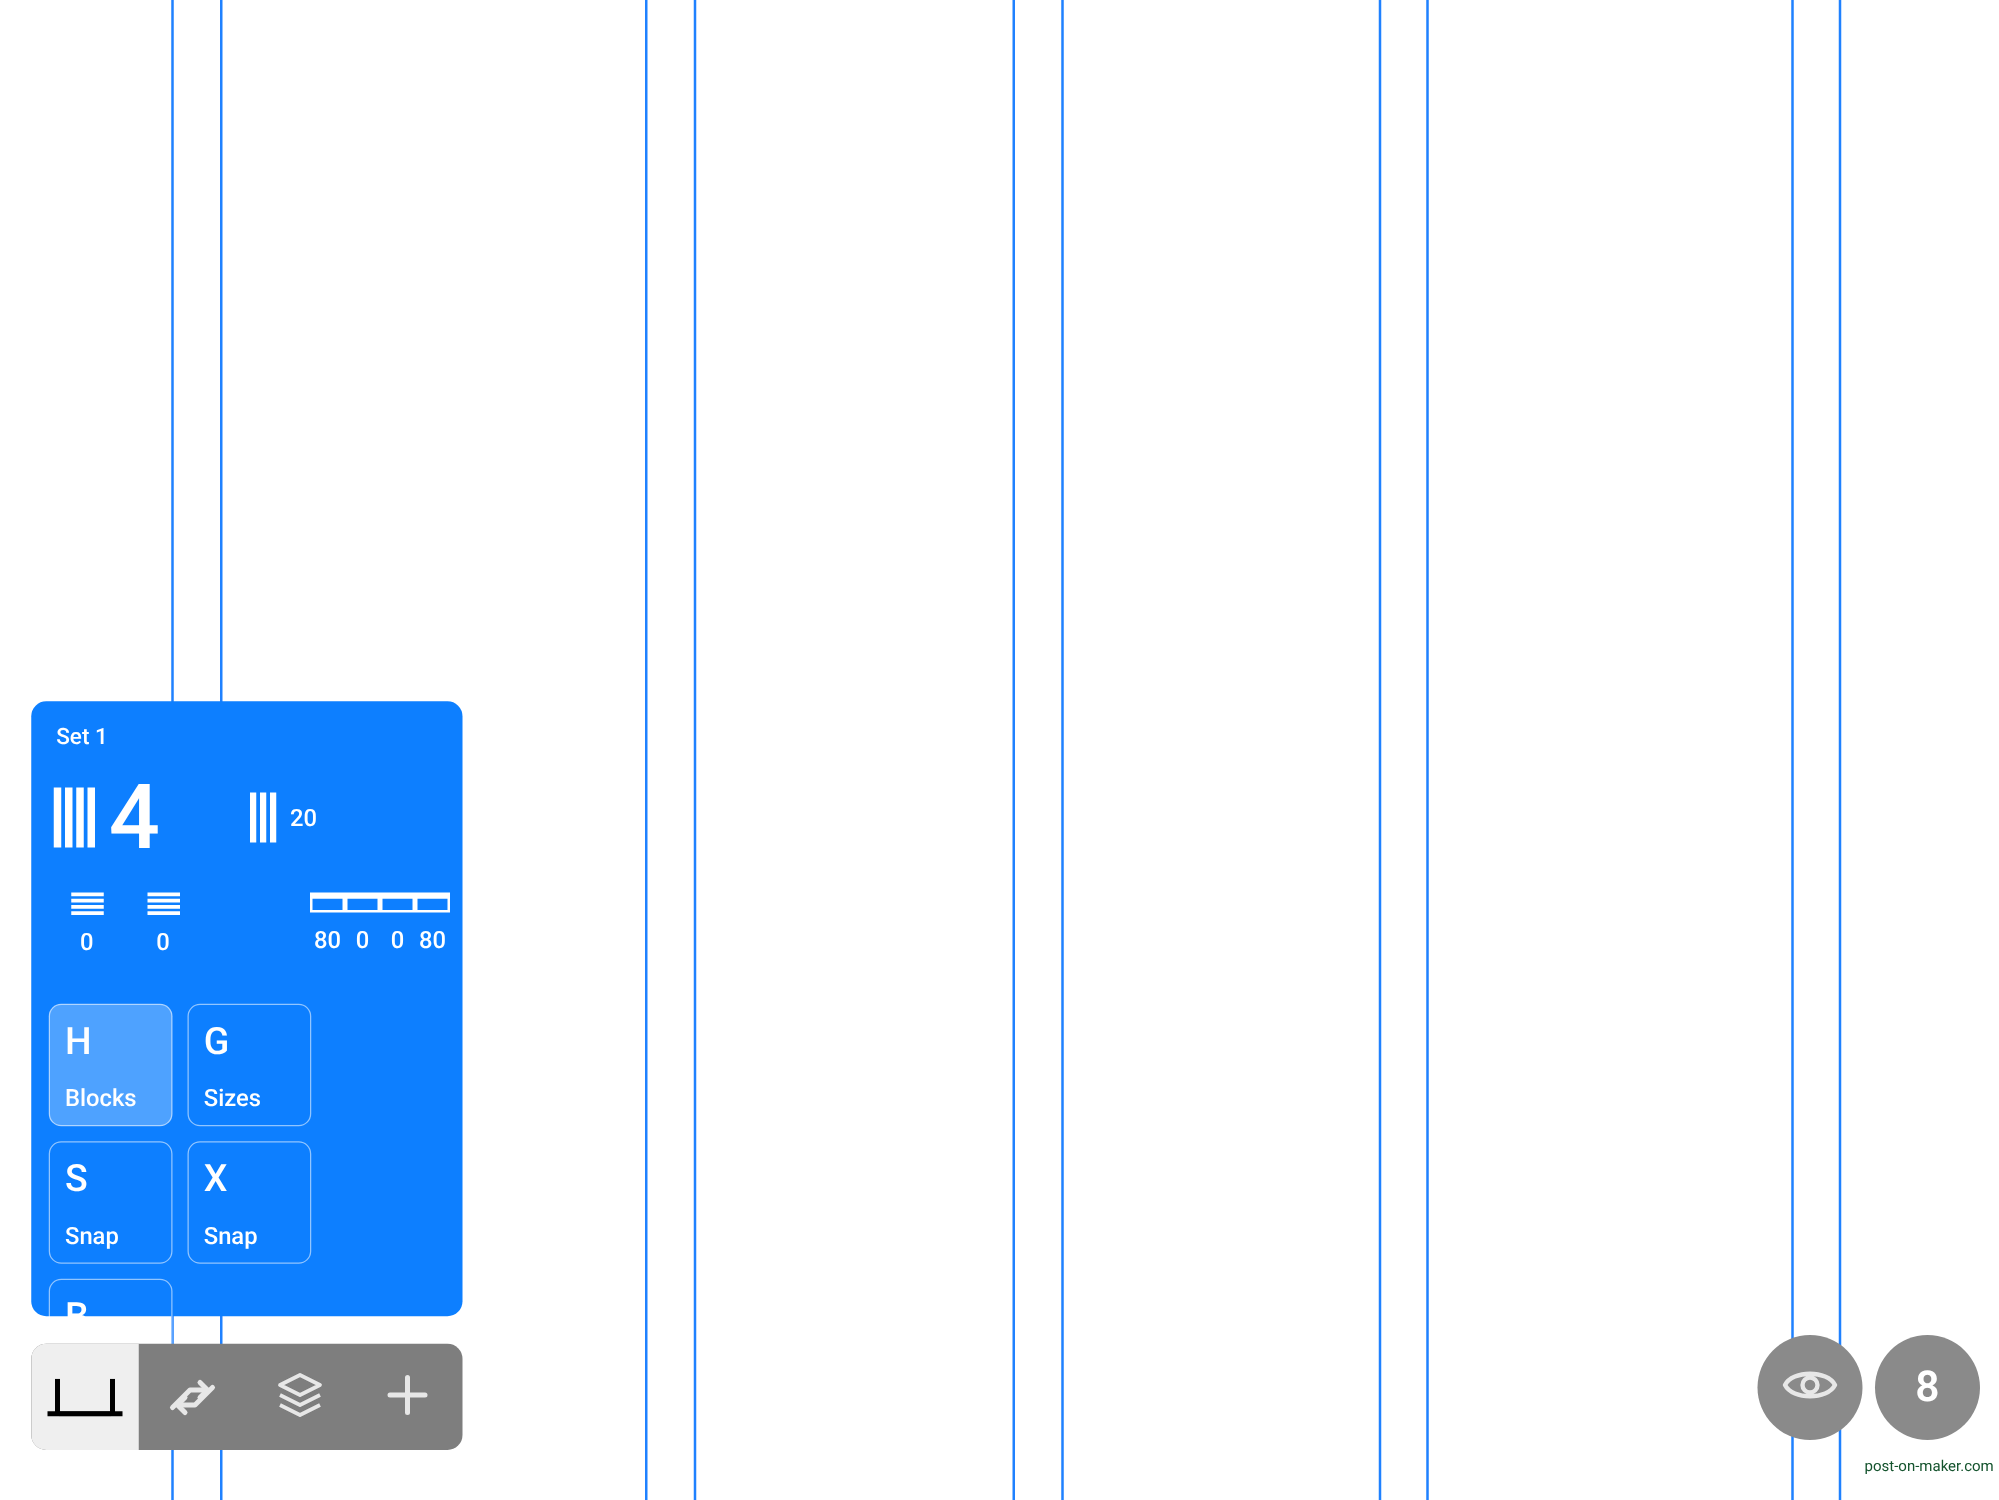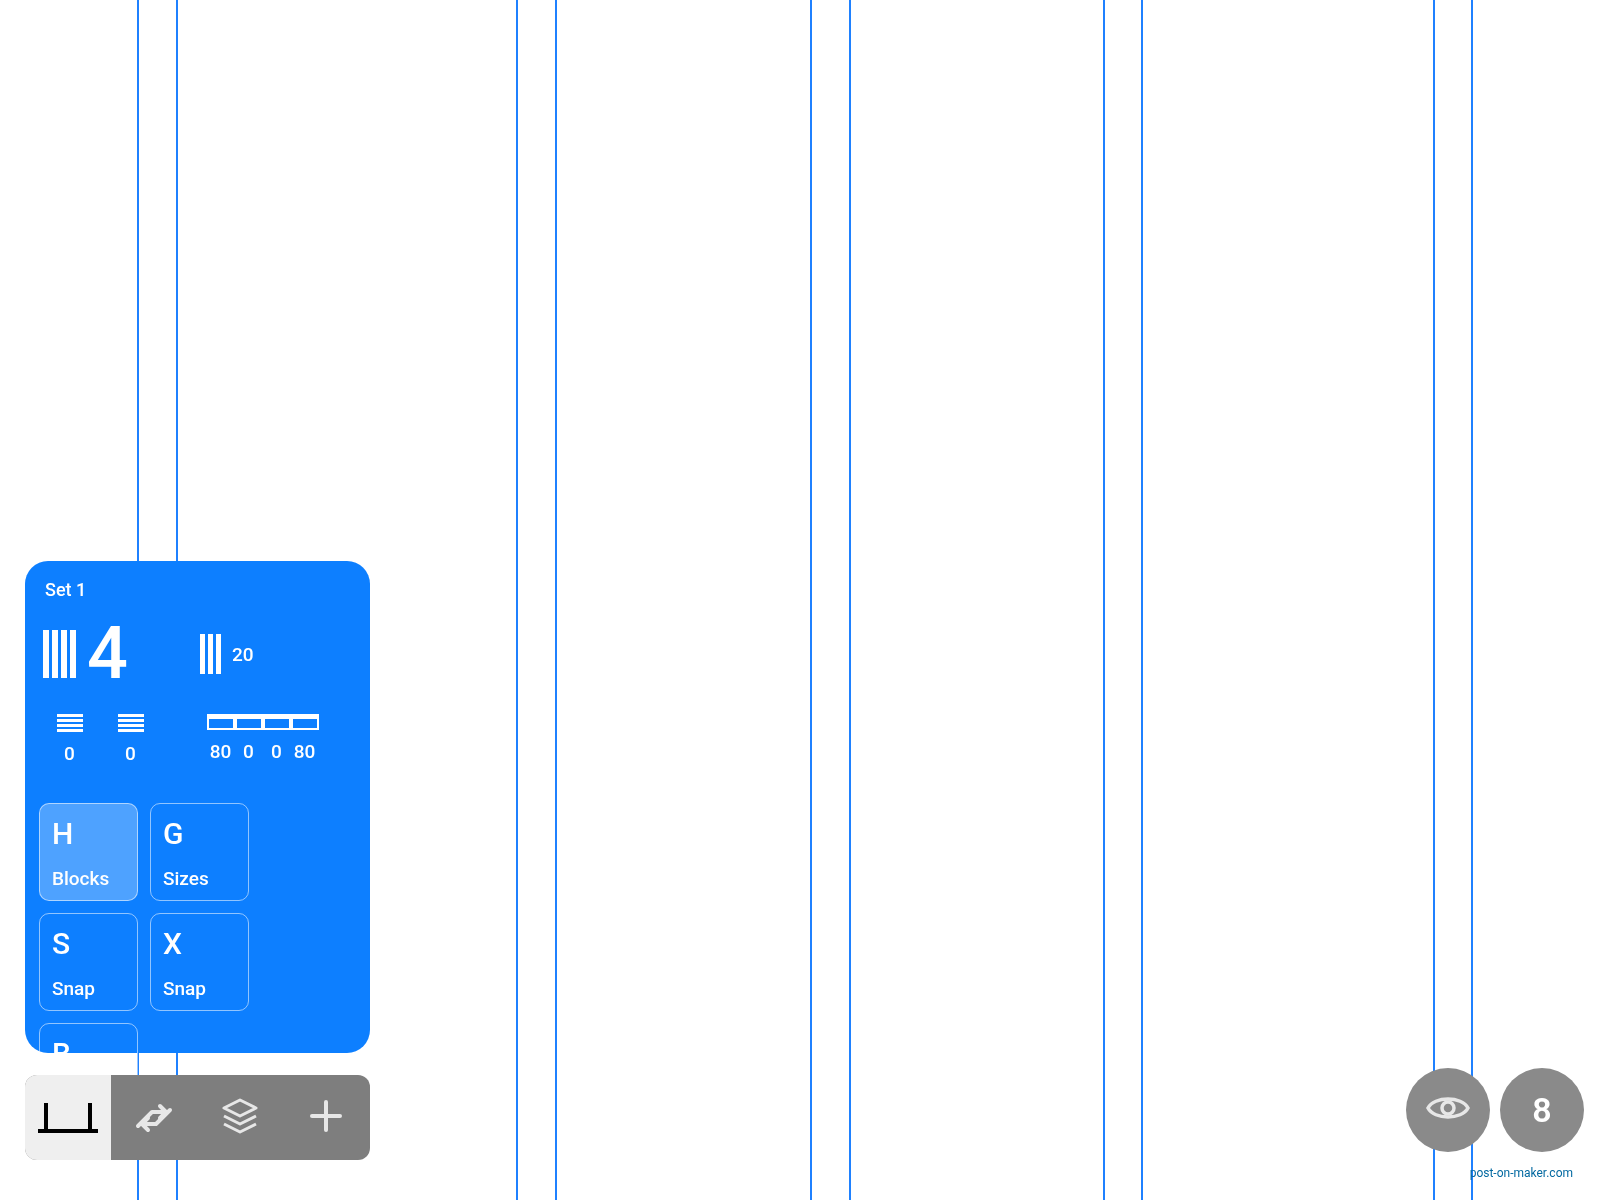--- a/index.html
+++ b/index.html
@@ -1,35 +1,35 @@
 <!DOCTYPE html>
 <html><head>
 <meta charset="utf-8">
 <style>
   *{box-sizing:border-box;margin:0;padding:0}
   html,body{width:1599px;height:1200px;font-family:-apple-system,BlinkMacSystemFont,"Segoe UI",Roboto,sans-serif;background:#fff;overflow:hidden;position:relative}
   .canvas{position:absolute;inset:0;background:#fff}
   .vguide{position:absolute;top:0;bottom:0;width:2px;background:#1f81ff}
-  .panel{position:absolute;left:25px;top:561px;width:345px;height:492px;background:#0d7fff;border-radius:23px;color:#fff;padding:18px 0 8px}
+  .panel{position:absolute;left:25px;top:561px;width:345px;height:492px;background:#0d7fff;border-radius:12px;color:#fff;padding:18px 0 8px}
   .panel-title{font-size:18px;font-weight:500;padding:0 12px 18px 20px}
   .readings{display:flex;padding:0 10px 0 18px;gap:72px}
   .reading{display:flex;align-items:center;gap:8px}
   .bars-big span{display:inline-block;width:6px;background:#fff;margin-right:3px}
   .bars-big span:nth-child(1){height:48px}.bars-big span:nth-child(2){height:48px}
   .bars-big span:nth-child(3){height:48px}.bars-big span:nth-child(4){height:48px}
   .bars-big{display:flex;align-items:flex-end}
   .big-num{font-size:72px;font-weight:500;line-height:1}
   .bars-sm span{display:inline-block;width:5px;background:#fff;margin-right:3px}
   .bars-sm span:nth-child(1){height:40px}.bars-sm span:nth-child(2){height:40px}.bars-sm span:nth-child(3){height:40px}
   .bars-sm{display:flex;align-items:flex-end}
   .sm-num{font-size:19px;font-weight:500}
   .metrics{display:flex;padding:24px 10px 0}
   .mgroup{display:flex}
   .mgroup.a{width:130px;justify-content:space-around;padding:0 4px}
-  .mgroup.b{flex:1;justify-content:center}
+  .mgroup.b{flex:1;justify-content:flex-end}
   .metric{display:flex;flex-direction:column;align-items:center;gap:10px}
   .metric-num{font-size:19px;font-weight:500}
   .licon{display:flex;flex-direction:column;gap:2px;width:26px}
   .licon i{height:3px;background:#fff}
   .ricon{width:28px;height:16px;border:2px solid #fff;border-top-width:5px}
   .toggles{display:flex;flex-wrap:wrap;gap:12px;padding:38px 14px 0}
   .tgl{width:99px;height:98px;border:1.5px solid rgba(255,255,255,.55);border-radius:10px;padding:12px 12px 10px;display:flex;flex-direction:column;justify-content:space-between;cursor:pointer}
   .tgl.active{background:#4ea2ff}
   .tgl-key{font-size:30px;font-weight:500}
   .tgl-lbl{font-size:19px;font-weight:500}
@@ -38,21 +38,21 @@
   .toolbar .seg.first{background:#efefef}
   .device-icon{width:48px;height:30px;border:4px solid #000;border-top:none;border-radius:0 0 4px 4px;position:relative}
   .device-icon:after{content:"";position:absolute;left:-10px;right:-10px;bottom:-4px;height:4px;background:#000}
   .arrows-icon{position:relative;width:44px;height:40px}
   .arrows-icon svg{width:44px;height:40px}
   .layers-icon svg,.plus-icon svg{width:40px;height:40px}
   .right-fabs{position:absolute;right:15px;bottom:48px;display:flex;gap:10px}
   .fab{width:84px;height:84px;border-radius:50%;background:#8a8a8a;display:flex;align-items:center;justify-content:center;cursor:pointer}
   .fab-eye svg{width:44px;height:44px}
   .fab-num{color:#fff;font-size:34px;font-weight:600}
-  .watermark{position:absolute;right:26px;bottom:20px;font-size:12px;color:#0369a1}
+  .watermark{position:absolute;right:4px;bottom:20px;font-size:12px;color:#14532d}
 </style>
 </head>
 <body>
 
 <div class="canvas">
   <div class="vguide" style="left:137px"></div>
   <div class="vguide" style="left:176px"></div>
   <div class="vguide" style="left:516px"></div>
   <div class="vguide" style="left:555px"></div>
   <div class="vguide" style="left:810px"></div>

